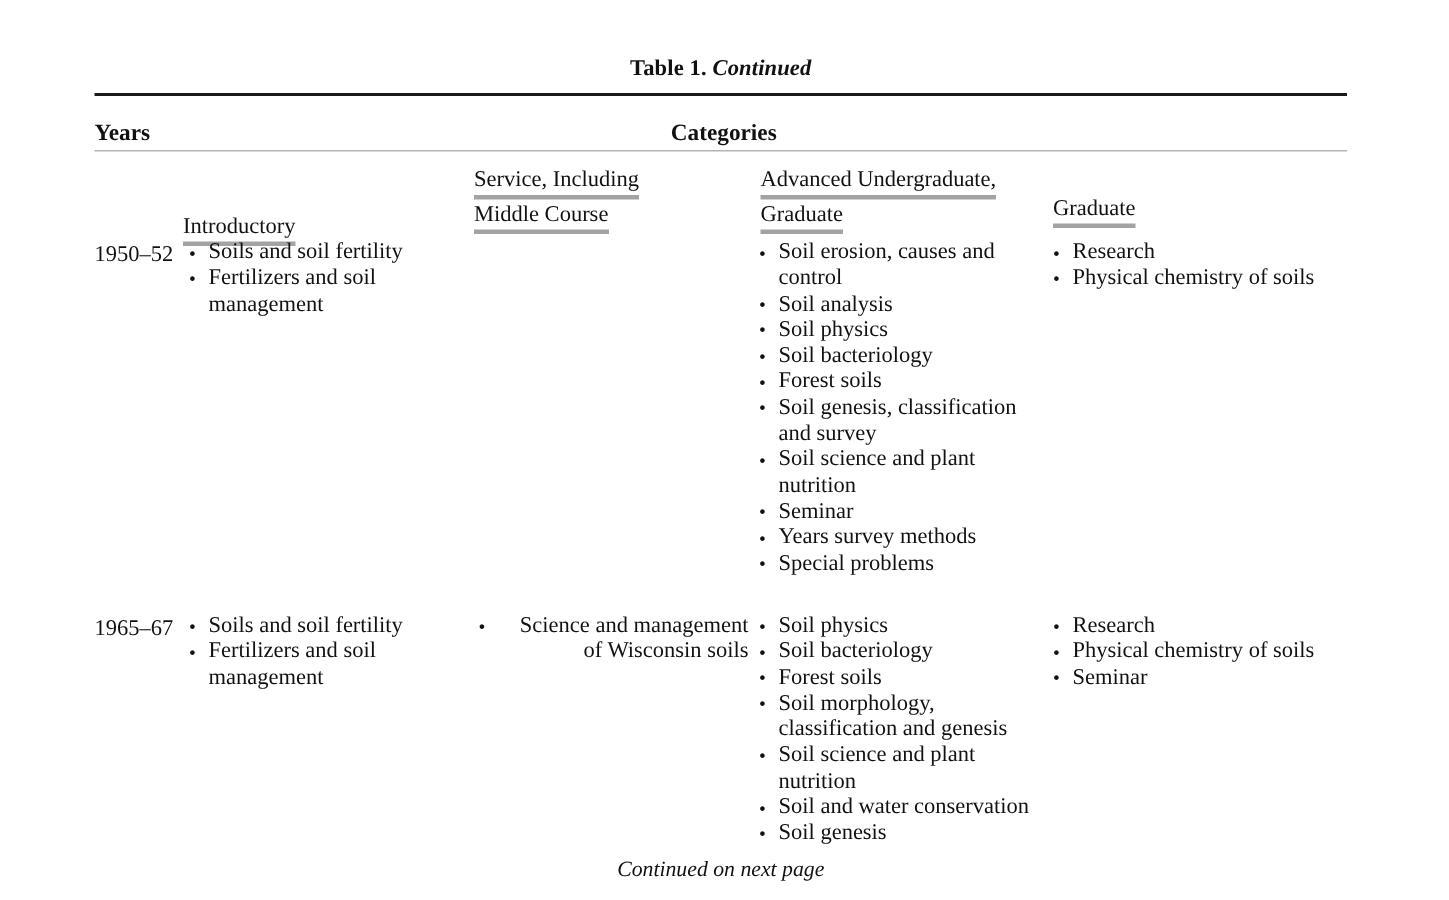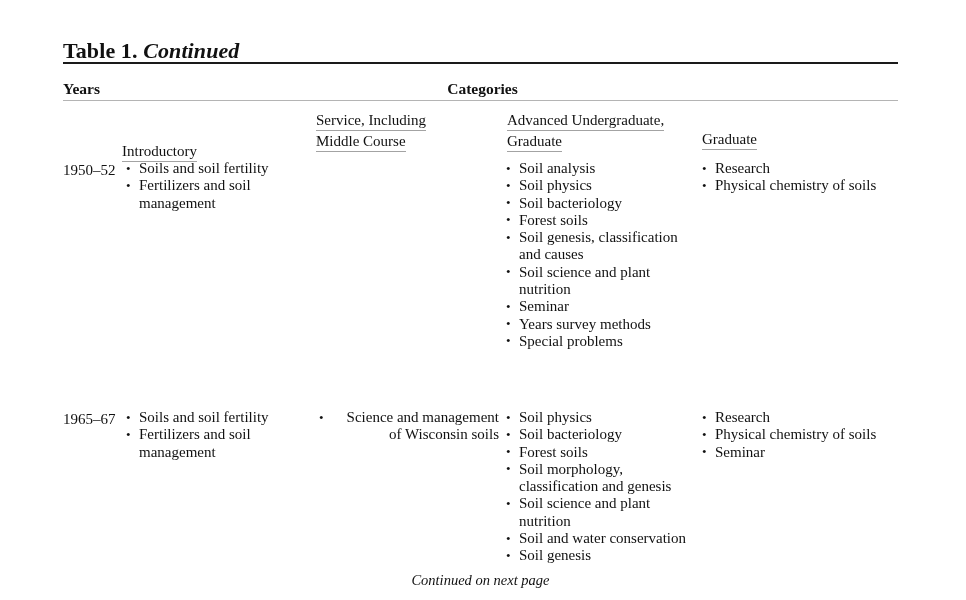--- a/index.html
+++ b/index.html
@@ -24,22 +24,22 @@
     width: 966px;
     height: 600px;
   }
 
   
   .table-title {
     position: absolute;
     left: 63px;
     top: 38px;
     width: 835px;
-    text-align: left;
-    font-size: 22px;
+    text-align: center;
+    font-size: 15px;
     font-weight: bold;
     letter-spacing: 0.1px;
   }
   .table-title .cont {
     font-style: italic;
   }
 
   
   .rule-thick {
     position: absolute;
@@ -79,21 +79,21 @@
   
   .colhead {
     position: absolute;
     font-size: 15px;
     font-weight: normal;
     line-height: 17px;
     color: #111111;
   }
   .colhead span.ul {
     display: inline-block;
-    border-bottom: 1px solid #a3a3a3;
+    border-bottom: 3px solid #a3a3a3;
     padding-bottom: 1px;
     white-space: nowrap;
   }
   .colhead .l2 {
     margin-top: 2px;
   }
 
   .colhead-introductory   { left: 122px; top: 131px; margin-top: 12px; }
   .colhead-service        { left: 316px; top: 112px; }
   .colhead-advanced       { left: 507px; top: 112px; }
@@ -196,25 +196,26 @@
       <ul class="bullets">
           <li>Soils and soil fertility</li>
           <li>Fertilizers and soil management</li>
         </ul>
     </div>
     <div class="cell cell-service">
       <ul class="bullets"></ul>
     </div>
     <div class="cell cell-advanced">
       <ul class="bullets">
+          <li>Soil erosion, causes and control</li>
           <li>Soil analysis</li>
           <li>Soil physics</li>
           <li>Soil bacteriology</li>
           <li>Forest soils</li>
-          <li>Soil genesis, classification and causes</li>
+          <li>Soil genesis, classification and survey</li>
           <li>Soil science and plant nutrition</li>
           <li>Seminar</li>
           <li>Years survey methods</li>
           <li>Special problems</li>
         </ul>
     </div>
     <div class="cell cell-graduate">
       <ul class="bullets">
           <li>Research</li>
           <li>Physical chemistry of soils</li>

